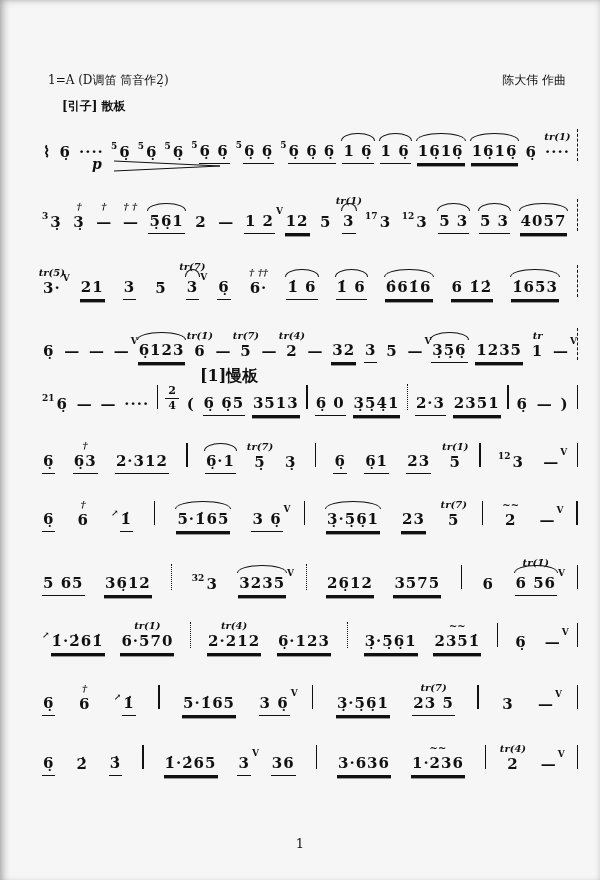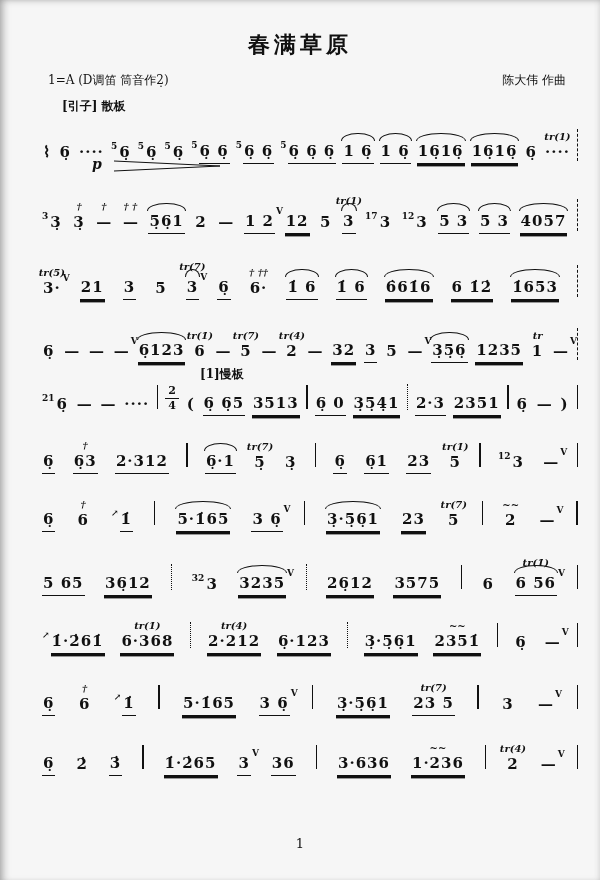--- a/index.html
+++ b/index.html
@@ -8,21 +8,21 @@
     background:#f6f6f6;color:#111;overflow:hidden;
     box-shadow:inset 7px 0 9px -5px #9a9a9a, inset 0 5px 7px -5px #bdbdbd, inset -4px 0 6px -4px #cfcfcf;
     font-family:"DejaVu Serif", serif;
   }
   .cjk{font-family:"DejaVu Serif","Liberation Serif",serif;}
   #title{position:absolute;top:30px;left:0;width:100%;text-align:center;
     font-size:22px;letter-spacing:4px;font-weight:600;}
   #keysig{position:absolute;top:72px;left:48px;font-size:12px;}
   #composer{position:absolute;top:72px;right:34px;font-size:12px;}
   #section{position:absolute;top:98px;left:46px;font-size:12px;font-weight:600;margin-left:16px;}
-  #part1{position:absolute;top:366px;left:200px;font-size:12px;font-weight:600;}
+  #part1{position:absolute;top:366px;left:200px;font-size:16px;font-weight:600;}
   #pagenum{position:absolute;top:836px;left:0;width:100%;text-align:center;font-size:13px;}
   #dyn{position:absolute;top:156px;left:92px;font-size:14px;font-style:italic;font-weight:700;}
   #hairpin{position:absolute;top:159px;left:112px;}
 
   .row{position:absolute;left:42px;right:22px;height:36px;
     display:flex;justify-content:space-between;align-items:flex-end;}
   .tok{position:relative;display:inline-block;text-align:center;
     font-size:15px;font-weight:600;letter-spacing:1px;line-height:20px;white-space:nowrap;}
   .main{display:inline-block;padding:0 1px 2px 1px;}
   .u1 .main{border-bottom:1.2px solid #111;}
@@ -39,21 +39,20 @@
   .bar.dotted{width:0;background:none;border-left:1.4px dotted #111;height:26px;}
   .ts{display:inline-block;text-align:center;font-size:11px;font-weight:700;line-height:1.05;align-self:center;margin-bottom:0;}
   .ts .num{display:block;border-bottom:1px solid #111;padding:0 3px 1px 3px;}
   .ts .den{display:block;padding-top:1px;}
   .dashes{letter-spacing:0;}
 </style>
 </head>
 <body>
 
 <div id="page">
-  <div id="title" class="cjk">春满草原</div>
   <div id="keysig" class="cjk">1=A (D调笛 筒音作2̣)</div>
   <div id="composer" class="cjk">陈大伟 作曲</div>
   <div id="section" class="cjk">[引子] 散板</div>
   <div id="part1" class="cjk">[1]慢板</div>
   <div id="dyn">p</div>
   <svg id="hairpin" width="112" height="14">
     <line x1="2" y1="2" x2="108" y2="7" stroke="#111" stroke-width="1"></line>
     <line x1="2" y1="12" x2="108" y2="7" stroke="#111" stroke-width="1"></line>
   </svg>
   <div id="score-lines">
@@ -199,21 +198,21 @@
         <span class="bar dotted"></span>
         <span class="tok u2"><span class="main">26̣12</span></span>
         <span class="tok u2"><span class="main">3575</span></span>
         <span class="bar solid"></span>
         <span class="tok"><span class="main">6</span></span>
         <span class="tok u1 hasarc"><span class="arc"></span><span class="main">6 56</span><span class="orn">tr(1̇)</span><span class="breath">V</span></span>
         <span class="bar solid"></span>
       </div>
       <div class="row" style="top: 618px;">
         <span class="tok u2"><span class="grace">↗</span><span class="main">1̇·2̇61̇</span></span>
-        <span class="tok u2"><span class="main">6·368</span><span class="orn">tr(1̇)</span></span>
+        <span class="tok u2"><span class="main">6·570</span><span class="orn">tr(1̇)</span></span>
         <span class="bar dotted"></span>
         <span class="tok u2"><span class="main">2·212</span><span class="orn">tr(4)</span></span>
         <span class="tok u2"><span class="main">6̣·123</span></span>
         <span class="bar dotted"></span>
         <span class="tok u2"><span class="main">3̣·5̣6̣1</span></span>
         <span class="tok u2"><span class="main">2351̇</span><span class="orn">~~</span></span>
         <span class="bar solid"></span>
         <span class="tok"><span class="main">6̣</span></span>
         <span class="tok"><span class="main dashes">—</span><span class="breath">V</span></span>
         <span class="bar solid"></span>

